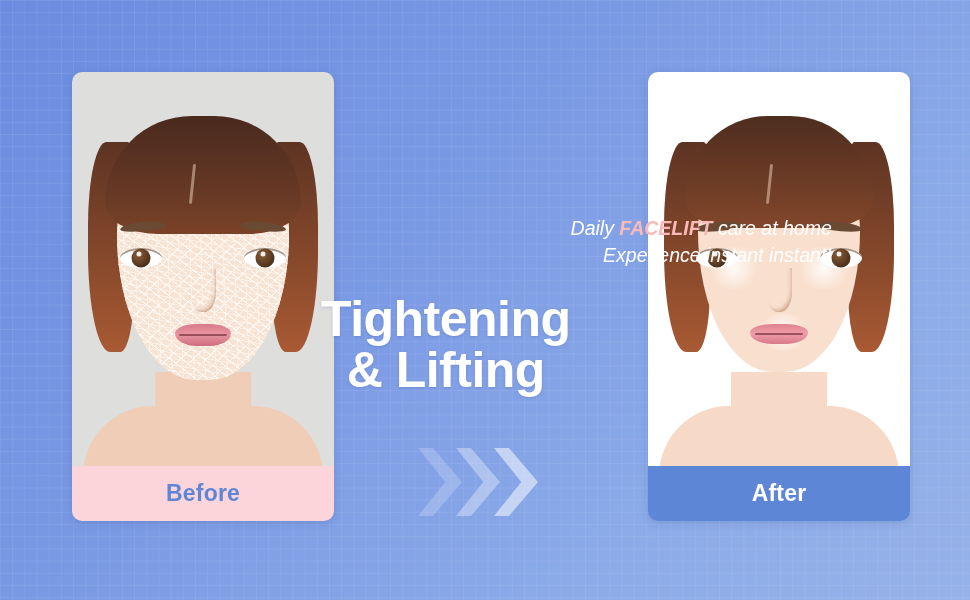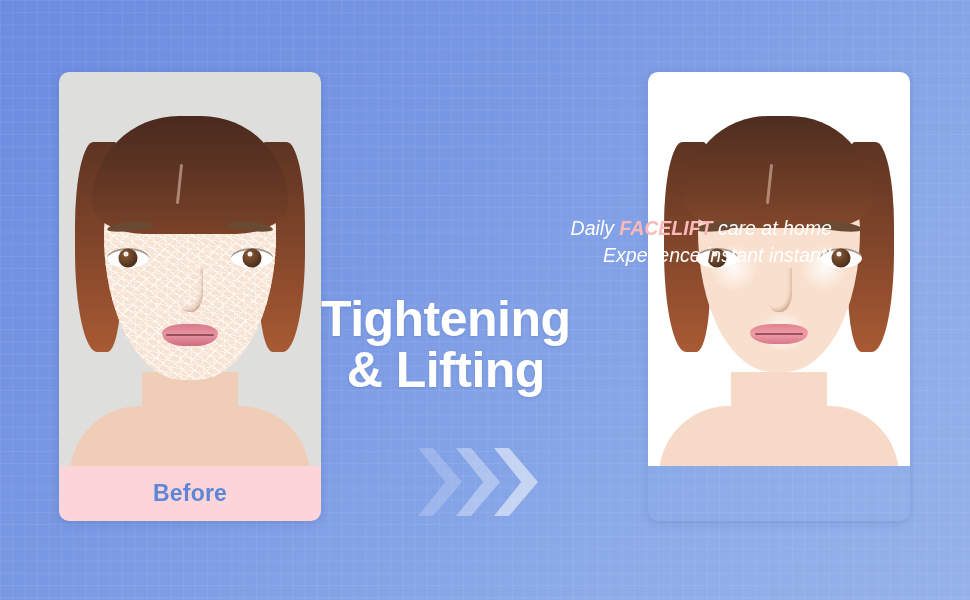--- a/index.html
+++ b/index.html
@@ -29,21 +29,21 @@
   }
 
   
   .card {
     position:absolute;
     width:262px; height:449px;
     border-radius:10px;
     overflow:hidden;
     box-shadow:0 2px 8px rgba(40,60,120,0.18);
   }
-  #card-before { left:59px; top:72px; }
+  #card-before { left:72px; top:72px; }
   #card-after  { left:648px; top:72px; }
 
   .photo {
     position:absolute;
     left:0; top:0; right:0;
     height:394px;
     overflow:hidden;
   }
   #photo-before { background:#dededd; }
   #photo-after  { background:#ffffff; }
@@ -325,20 +325,21 @@
         <div class="eye l">
           <div class="iris"></div>
         </div>
         <div class="eye r">
           <div class="iris"></div>
         </div>
         <div class="nose"></div>
         <div class="lips after"></div>
       </div>
     </div>
+    <div class="label-band" id="label-after">After</div>
   </div>
 
   <div id="center">
     <div id="headline">
       <div>Tightening</div>
       <div>&amp; Lifting</div>
     </div>
 
     <div id="divider"></div>
 

